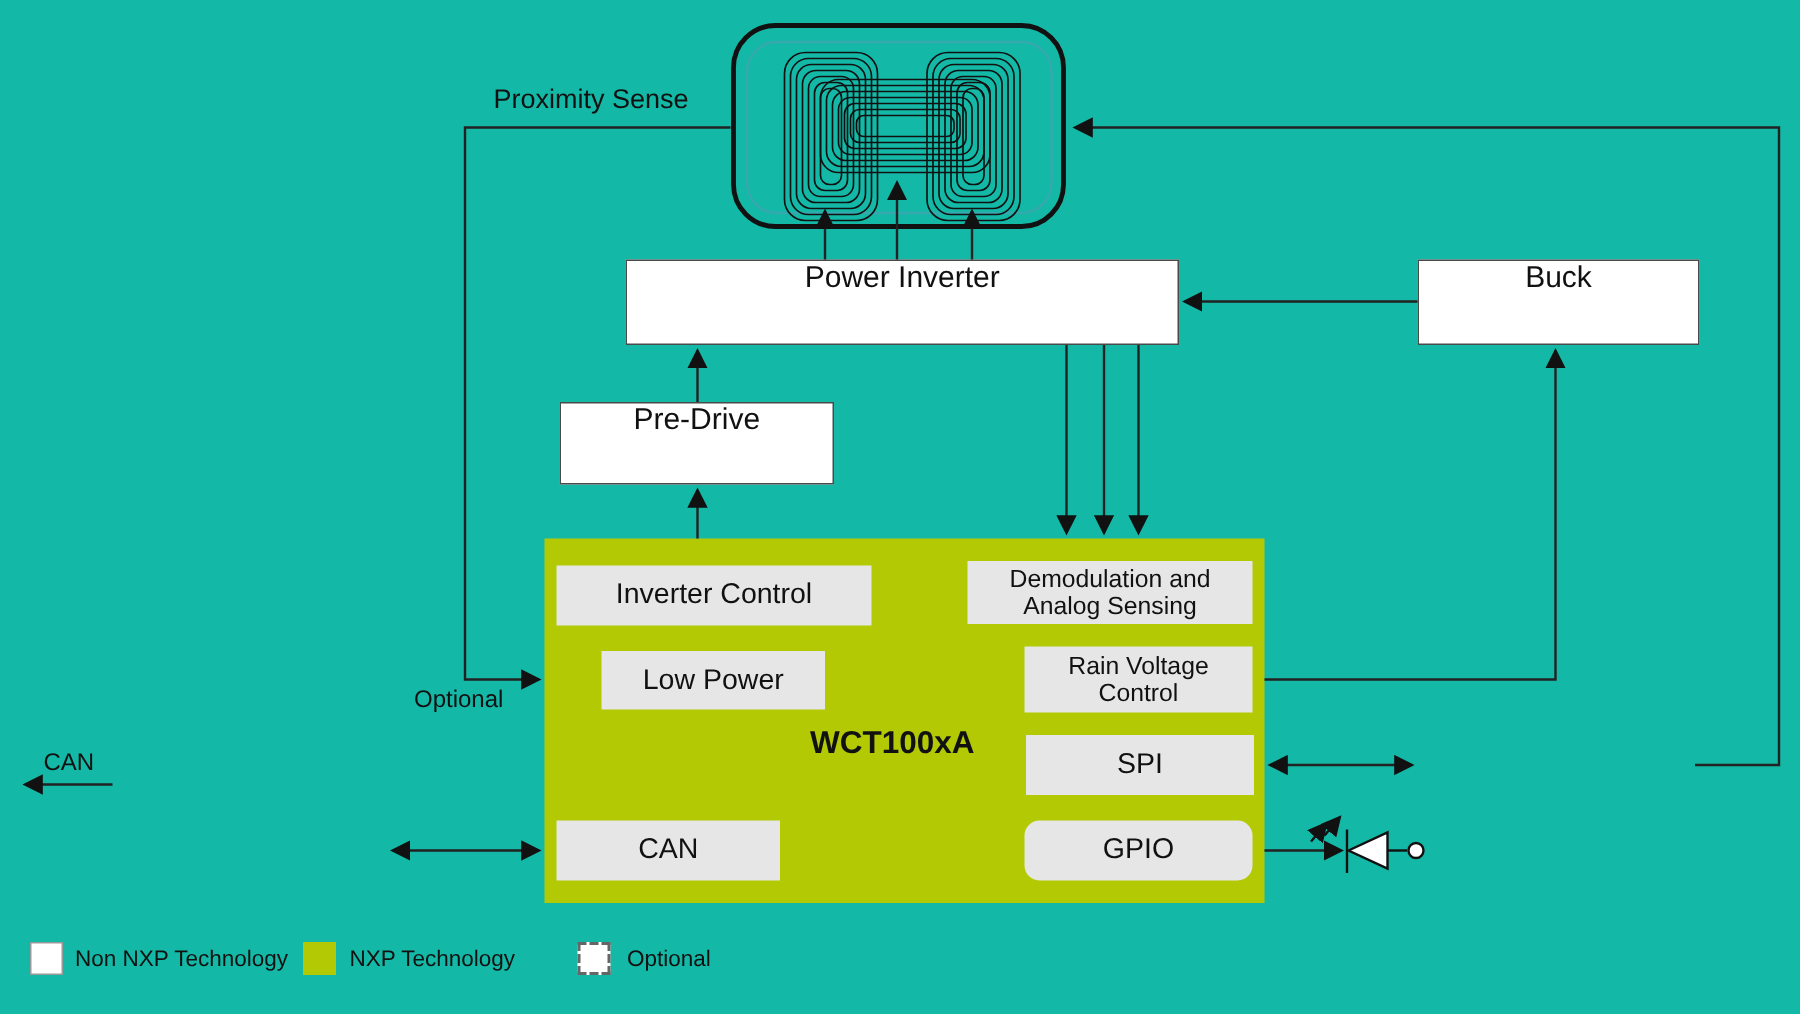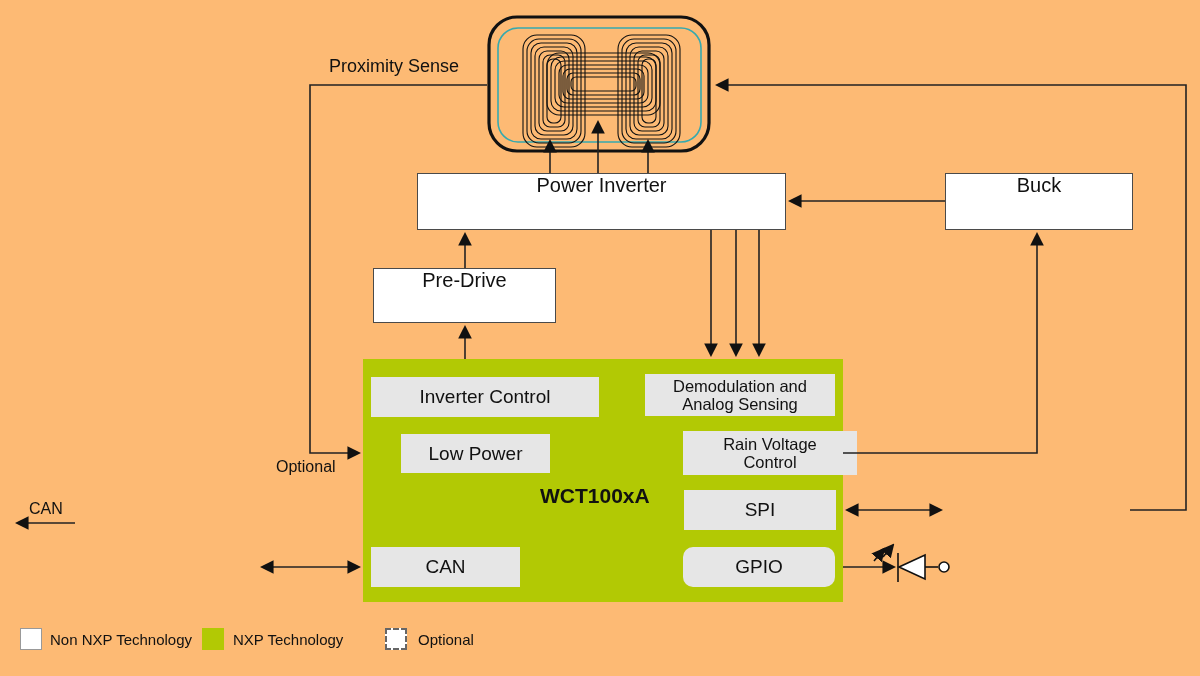--- a/index.html
+++ b/index.html
@@ -1,16 +1,16 @@
 <!DOCTYPE html>
 <html><head>
 <meta charset="utf-8">
 <style>
   html,body{margin:0;padding:0;background:#fff;}
-  .canvas{position:relative;width:1200px;height:676px;background:#fdba74;
+  .canvas{position:relative;width:1200px;height:676px;background:#14b8a6;
           font-family:"Liberation Sans",sans-serif;color:#111;overflow:hidden;}
   .box{position:absolute;background:#fff;border:1px solid #4a4a4a;
        display:flex;justify-content:center;text-align:center;
        font-size:20px;z-index:1;box-sizing:border-box;}
   .green{background:#b2c904;border:none;}
   .dotted{border:1px dotted #1a1a1a;}
   .dashed{border:2px dashed #666;}
   .inner{position:absolute;background:#e6e6e6;border:none;display:flex;
          flex-direction:column;align-items:center;justify-content:center;
          text-align:center;font-size:19px;line-height:1.12;z-index:2;box-sizing:border-box;}
@@ -39,31 +39,31 @@
   </div>
   <div class="box" style="left:373px;top:268px;width:183px;height:55px;">
     <span>Pre-Drive</span>
   </div>
 
 
 
   <div class="box green" style="left:363px;top:359px;width:480px;height:243px;"></div>
   <div class="lbl" style="left:540px;top:484px;font-size:21px;font-weight:bold;">WCT100xA</div>
 
-  <div class="inner" style="left:371px;top:377px;width:228px;height:40px;">
+  <div class="inner" style="left:371px;top:377px;width:210px;height:40px;">
     <span>Inverter Control</span>
   </div>
   <div class="inner" style="left:371px;top:434px;width:149px;height:39px;margin-left:30px;">
     <span>Low Power</span>
   </div>
   <div class="inner small" style="left:645px;top:374px;width:190px;height:42px;">
     <span>Demodulation and</span>
     <span>Analog Sensing</span>
   </div>
-  <div class="inner small" style="left:683px;top:431px;width:174px;height:44px;">
+  <div class="inner small" style="left:683px;top:431px;width:152px;height:44px;">
     <span>Rain Voltage</span>
     <span>Control</span>
   </div>
   <div class="inner" style="left:684px;top:490px;width:152px;height:40px;">
     <span>SPI</span>
   </div>
   <div class="inner" style="left:371px;top:547px;width:149px;height:40px;">
     <span>CAN</span>
   </div>
   <div class="inner" style="left:683px;top:547px;width:152px;height:40px;border-radius:10px;">

